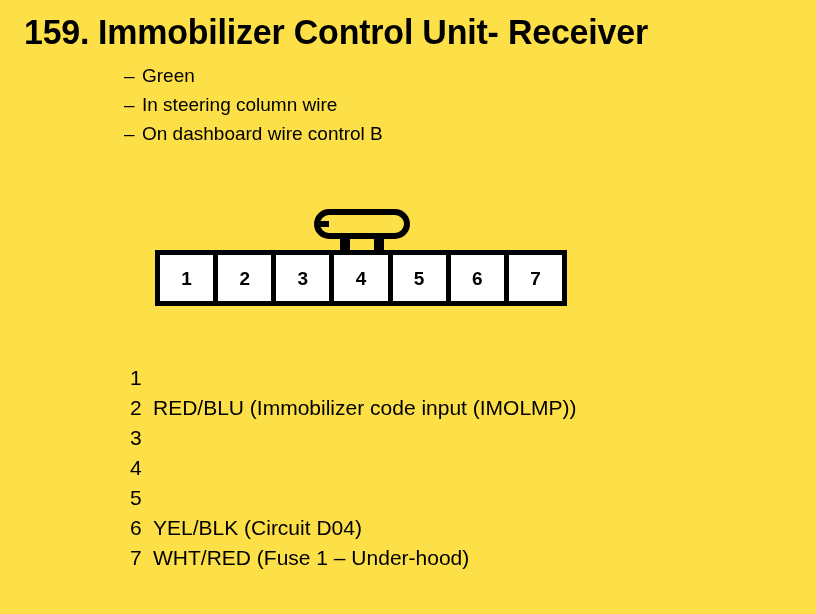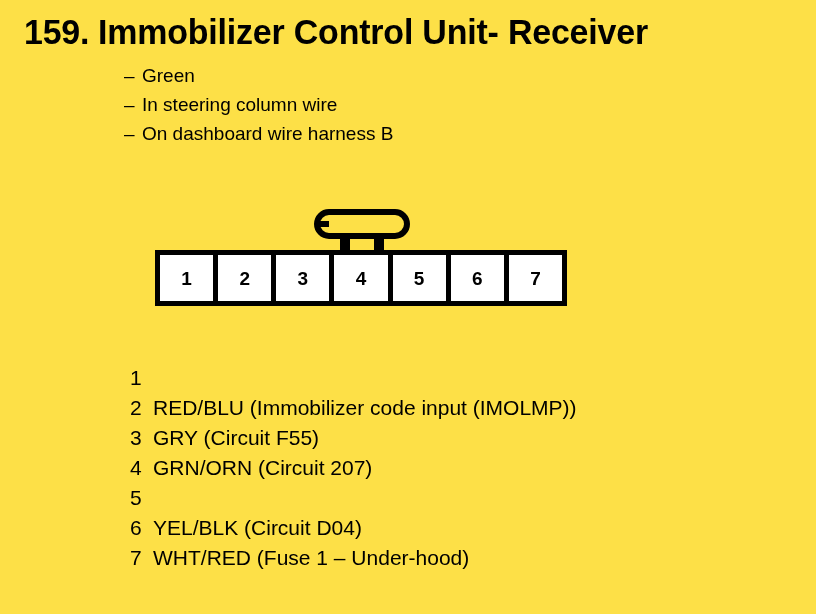--- a/index.html
+++ b/index.html
@@ -162,21 +162,21 @@
   </div>
 
   <div class="bullets">
     <div class="bullet-row">
       <span class="bullet-dash">–</span><span>Green</span>
     </div>
     <div class="bullet-row">
       <span class="bullet-dash">–</span><span>In steering column wire</span>
     </div>
     <div class="bullet-row">
-      <span class="bullet-dash">–</span><span>On dashboard wire harness B</span>
+      <span class="bullet-dash">–</span><span>On dashboard wire control B</span>
     </div>
   </div>
 
   <div class="connector">
 
     <div class="latch">
       <div class="latch-cap"></div>
       <div class="latch-notch"></div>
       <div class="latch-stem left"></div>
       <div class="latch-stem right"></div>
@@ -211,25 +211,23 @@
   <div class="pin-list">
     <div class="pin-row">
       <span class="pin-no">1</span>
     </div>
     <div class="pin-row">
       <span class="pin-no">2</span>
       <span class="pin-desc">RED/BLU (Immobilizer code input (IMOLMP))</span>
     </div>
     <div class="pin-row">
       <span class="pin-no">3</span>
-      <span class="pin-desc">GRY (Circuit F55)</span>
     </div>
     <div class="pin-row">
       <span class="pin-no">4</span>
-      <span class="pin-desc">GRN/ORN (Circuit 207)</span>
     </div>
     <div class="pin-row">
       <span class="pin-no">5</span>
     </div>
     <div class="pin-row">
       <span class="pin-no">6</span>
       <span class="pin-desc">YEL/BLK (Circuit D04)</span>
     </div>
     <div class="pin-row">
       <span class="pin-no">7</span>

